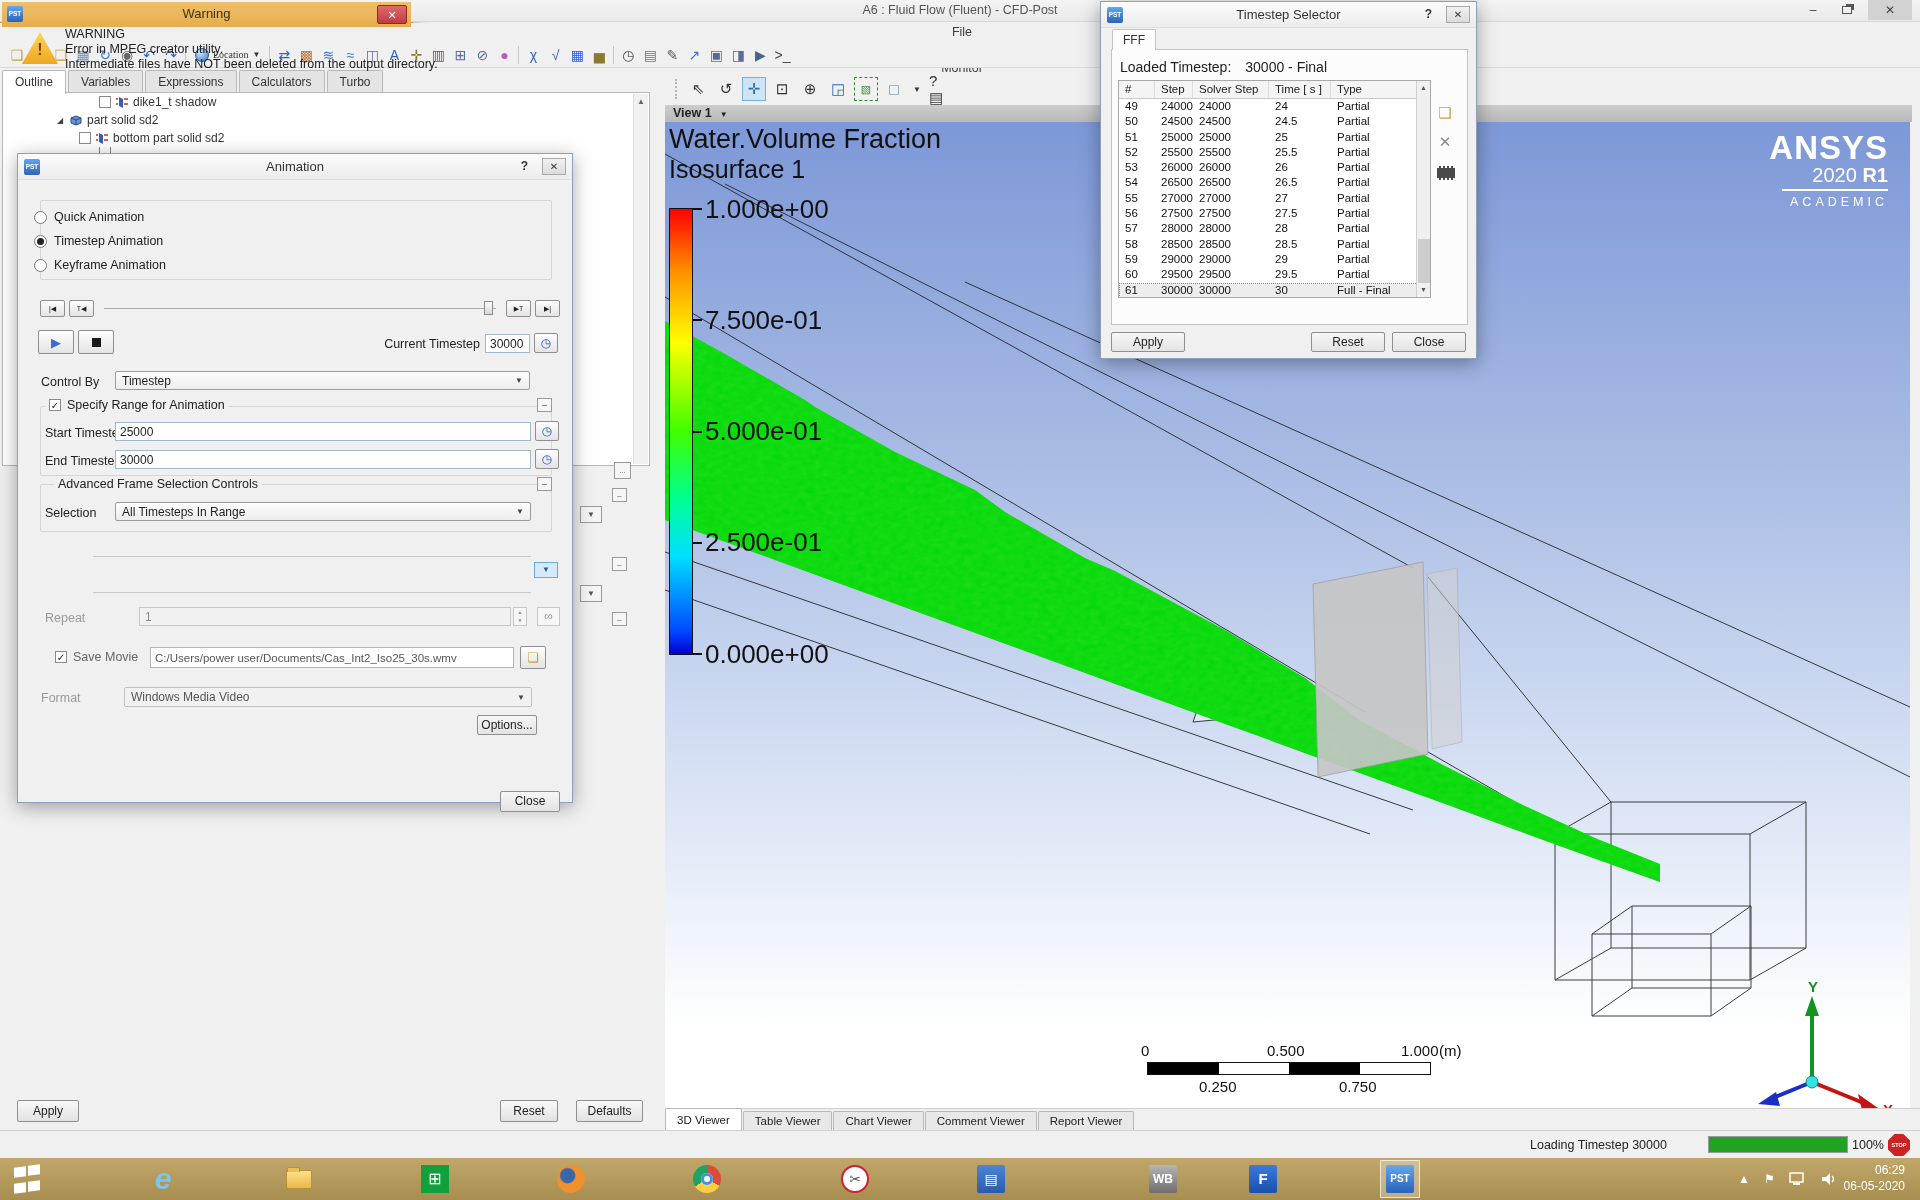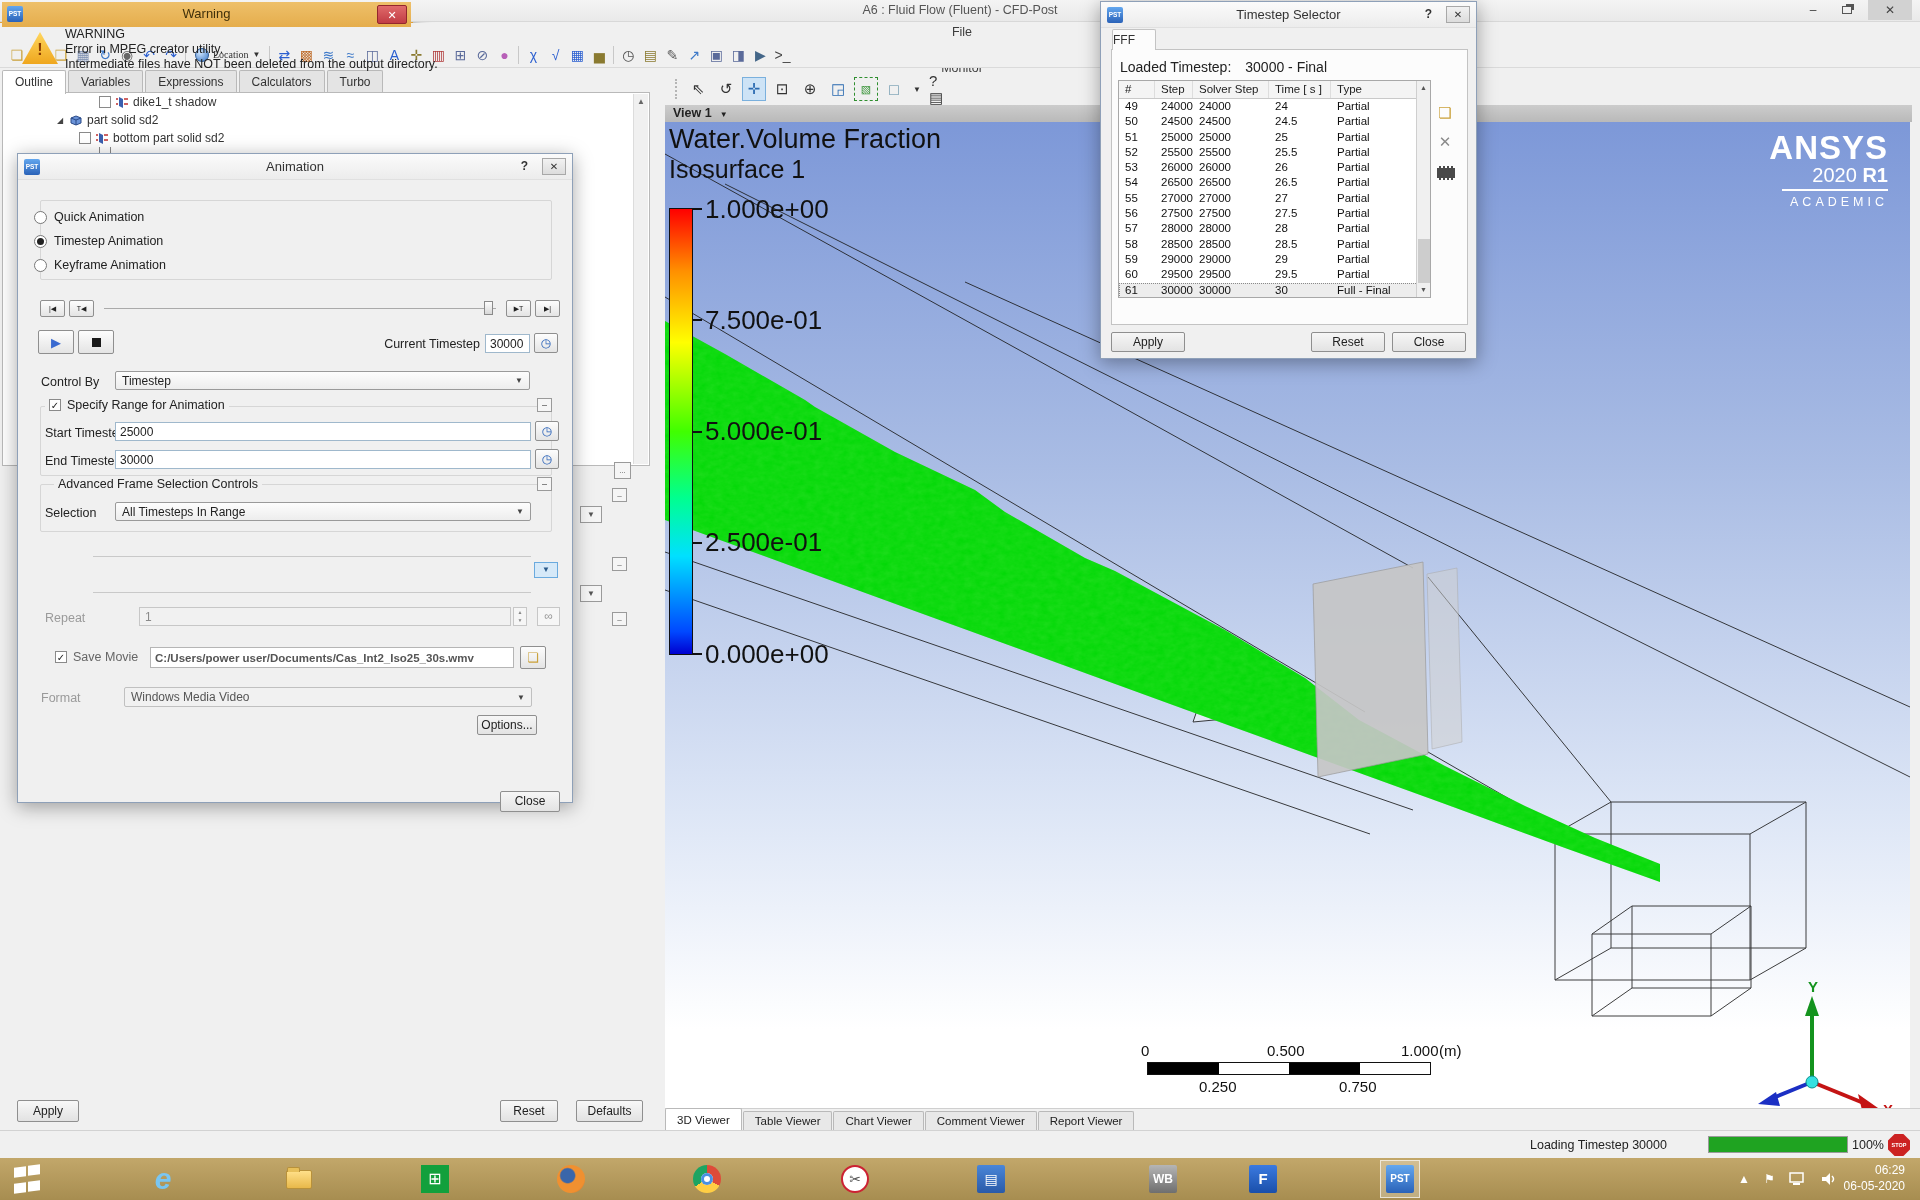--- a/index.html
+++ b/index.html
@@ -65,21 +65,21 @@
   .sel { position:absolute; background:linear-gradient(#fdfdfd,#ededed); border:1px solid #9a9a9a; border-radius:2px; font-size:12px; color:#222; display:flex; align-items:center; padding:0 6px; }
   .sel::after { content:"▼"; font-size:8px; color:#444; margin-left:auto; }
   .lbl { position:absolute; font-size:12.5px; color:#222; white-space:nowrap; }
   .lbl.dim { color:#9a9a9a; }
   .clockbtn { position:absolute; width:24px; height:20px; background:linear-gradient(#fdfdfd,#e4e4e4); border:1px solid #8f8f8f; border-radius:2px; text-align:center; font-size:12px; line-height:18px; color:#2a62b8; }
   .minibox { position:absolute; width:15px; height:14px; background:#f6f6f6; border:1px solid #9a9a9a; font-size:9px; line-height:12px; text-align:center; color:#444; }
   .hline { position:absolute; height:1px; background:#c9c9c9; }
 
   
   #tsdlg { left:1100px; top:1px; width:377px; height:358px; z-index:40; }
-  #tsdlg .fff { position:absolute; left:11px; top:27px; width:44px; height:21px; background:#fcfcfc; border:1px solid #c3c3c3; border-bottom:none; z-index:2; font-size:12px; padding-top:3px; border-radius:2px 2px 0 0; }
+  #tsdlg .fff { position:absolute; left:11px; top:27px; width:44px; height:21px; background:#fcfcfc; border:1px solid #c3c3c3; border-bottom:none; z-index:2; text-align:center; font-size:12px; padding-top:3px; border-radius:2px 2px 0 0; }
   #tsdlg .panel { position:absolute; left:10px; top:47px; width:357px; height:276px; background:#fcfcfc; border:1px solid #c3c3c3; }
   #tsdlg .loaded { position:absolute; left:8px; top:9px; font-size:14px; color:#222; }
   #tsdlg .loaded b { font-weight:normal; margin-left:14px; }
   .tstable { position:absolute; left:6px; top:30px; width:313px; height:218px; background:#fff; border:1px solid #a8a8a8; overflow:hidden; }
   .ts-row, .ts-head { display:grid; grid-template-columns:36px 38px 76px 62px 1fr; height:15.3px; font-size:11.5px; line-height:15px; color:#111; }
   .ts-head { height:18px; line-height:17px; background:#f4f4f4; border-bottom:1px solid #c9c9c9; color:#222; }
   .ts-head span { border-right:1px solid #ddd; padding-left:6px; }
   .ts-row span { padding-left:6px; white-space:nowrap; }
   .ts-row.selected { background:#ededed; outline:1px dotted #8a8a8a; outline-offset:-1px; }
   .tsscroll { position:absolute; right:0; top:0; width:14px; height:216px; background:#f0f0f0; border-left:1px solid #cfcfcf; }
@@ -482,21 +482,21 @@
 
     <div class="lbl dim" style="left:27px; top:457px;">Repeat</div>
     <div class="abs" style="left:121px; top:453px; width:372px; height:19px; background:#f1f1f1; border:1px solid #c7c7c7; color:#8a8a8a; font-size:12px; padding:2px 5px;">1</div>
     <div class="abs" style="left:495px; top:453px; width:14px; height:19px; border:1px solid #c7c7c7; background:#f6f6f6; font-size:5px; color:#888; text-align:center; line-height:8px;"><span>▲</span><br><span>▼</span></div>
     <div class="abs" style="left:519px; top:453px; width:23px; height:19px; border:1px solid #c7c7c7; background:#f6f6f6; text-align:center; color:#999; font-size:12px; line-height:17px;">∞</div>
 
     <div class="abs" style="left:37px; top:496px; display:flex; align-items:center; gap:6px;">
       <span class="cbx on"></span>
       <span class="lbl" style="position:static; color:#666;">Save Movie</span>
     </div>
-    <input class="ipt" style="left: 132px; top: 493px; width: 364px; height: 21px; border-color: rgb(181, 181, 181); color: rgb(85, 85, 85); font-size: 11.5px; font-weight: bold;" value="C:/Users/power user/Documents/Cas_Int2_Iso25_30s.wmv">
+    <input class="ipt" style="left: 132px; top: 493px; width: 364px; height: 21px; border-color: rgb(181, 181, 181); color: rgb(85, 85, 85); font-size: 11.5px;" value="C:/Users/power user/Documents/Cas_Int2_Iso25_30s.wmv">
     <div class="sbtn" style="left:502px; top:492px; width:26px; height:23px; font-size:13px; color:#caa23c;">❏</div>
 
     <div class="lbl dim" style="left:23px; top:537px;">Format</div>
     <div class="sel" style="left:106px; top:533px; width:408px; height:20px; background:#f1f1f1; border-color:#c0c0c0; color:#555;">
         <span>Windows Media Video</span>
       </div>
 
     <div class="btn abs" style="left:459px; top:561px; width:60px; height:20px; font-size:12px; line-height:18px;">Options...</div>
     <div class="btn abs" style="left:482px; top:637px; width:60px; height:21px; font-size:12px; line-height:19px;">Close</div>
   </div>

